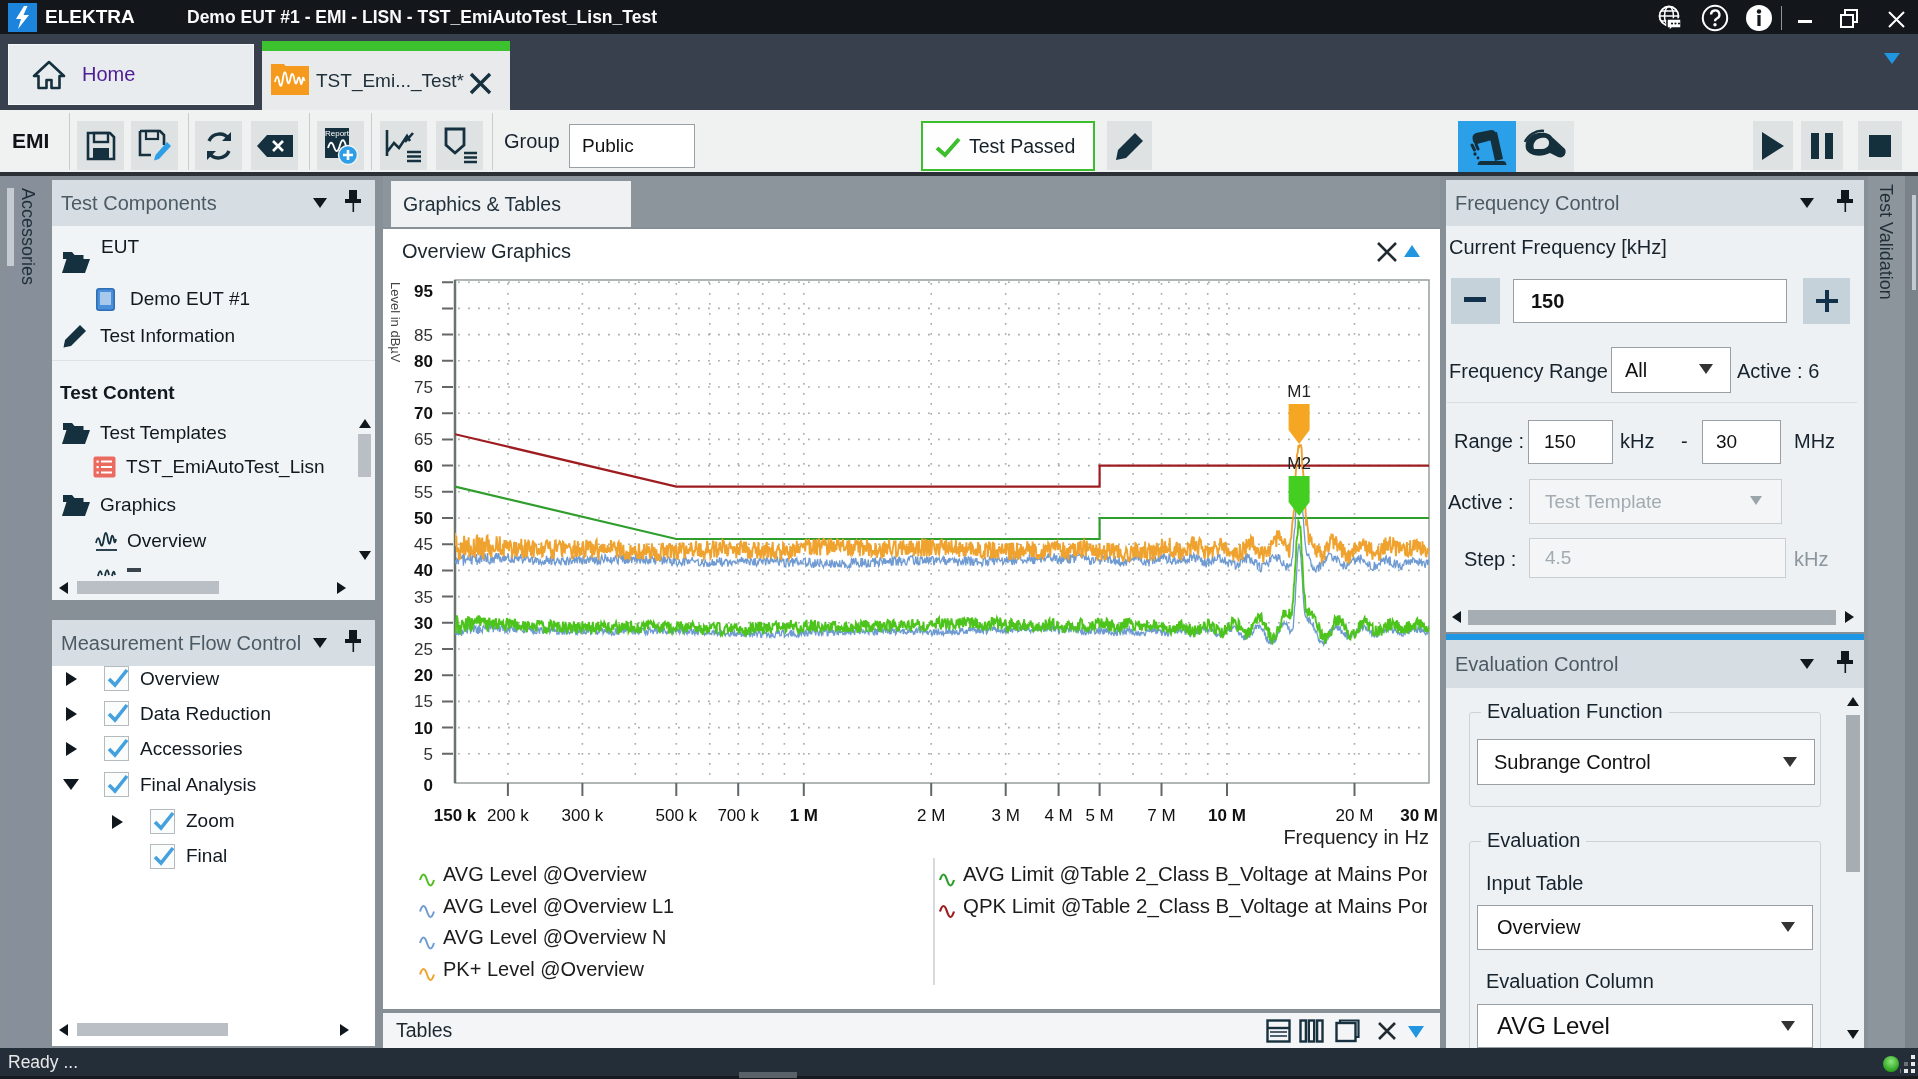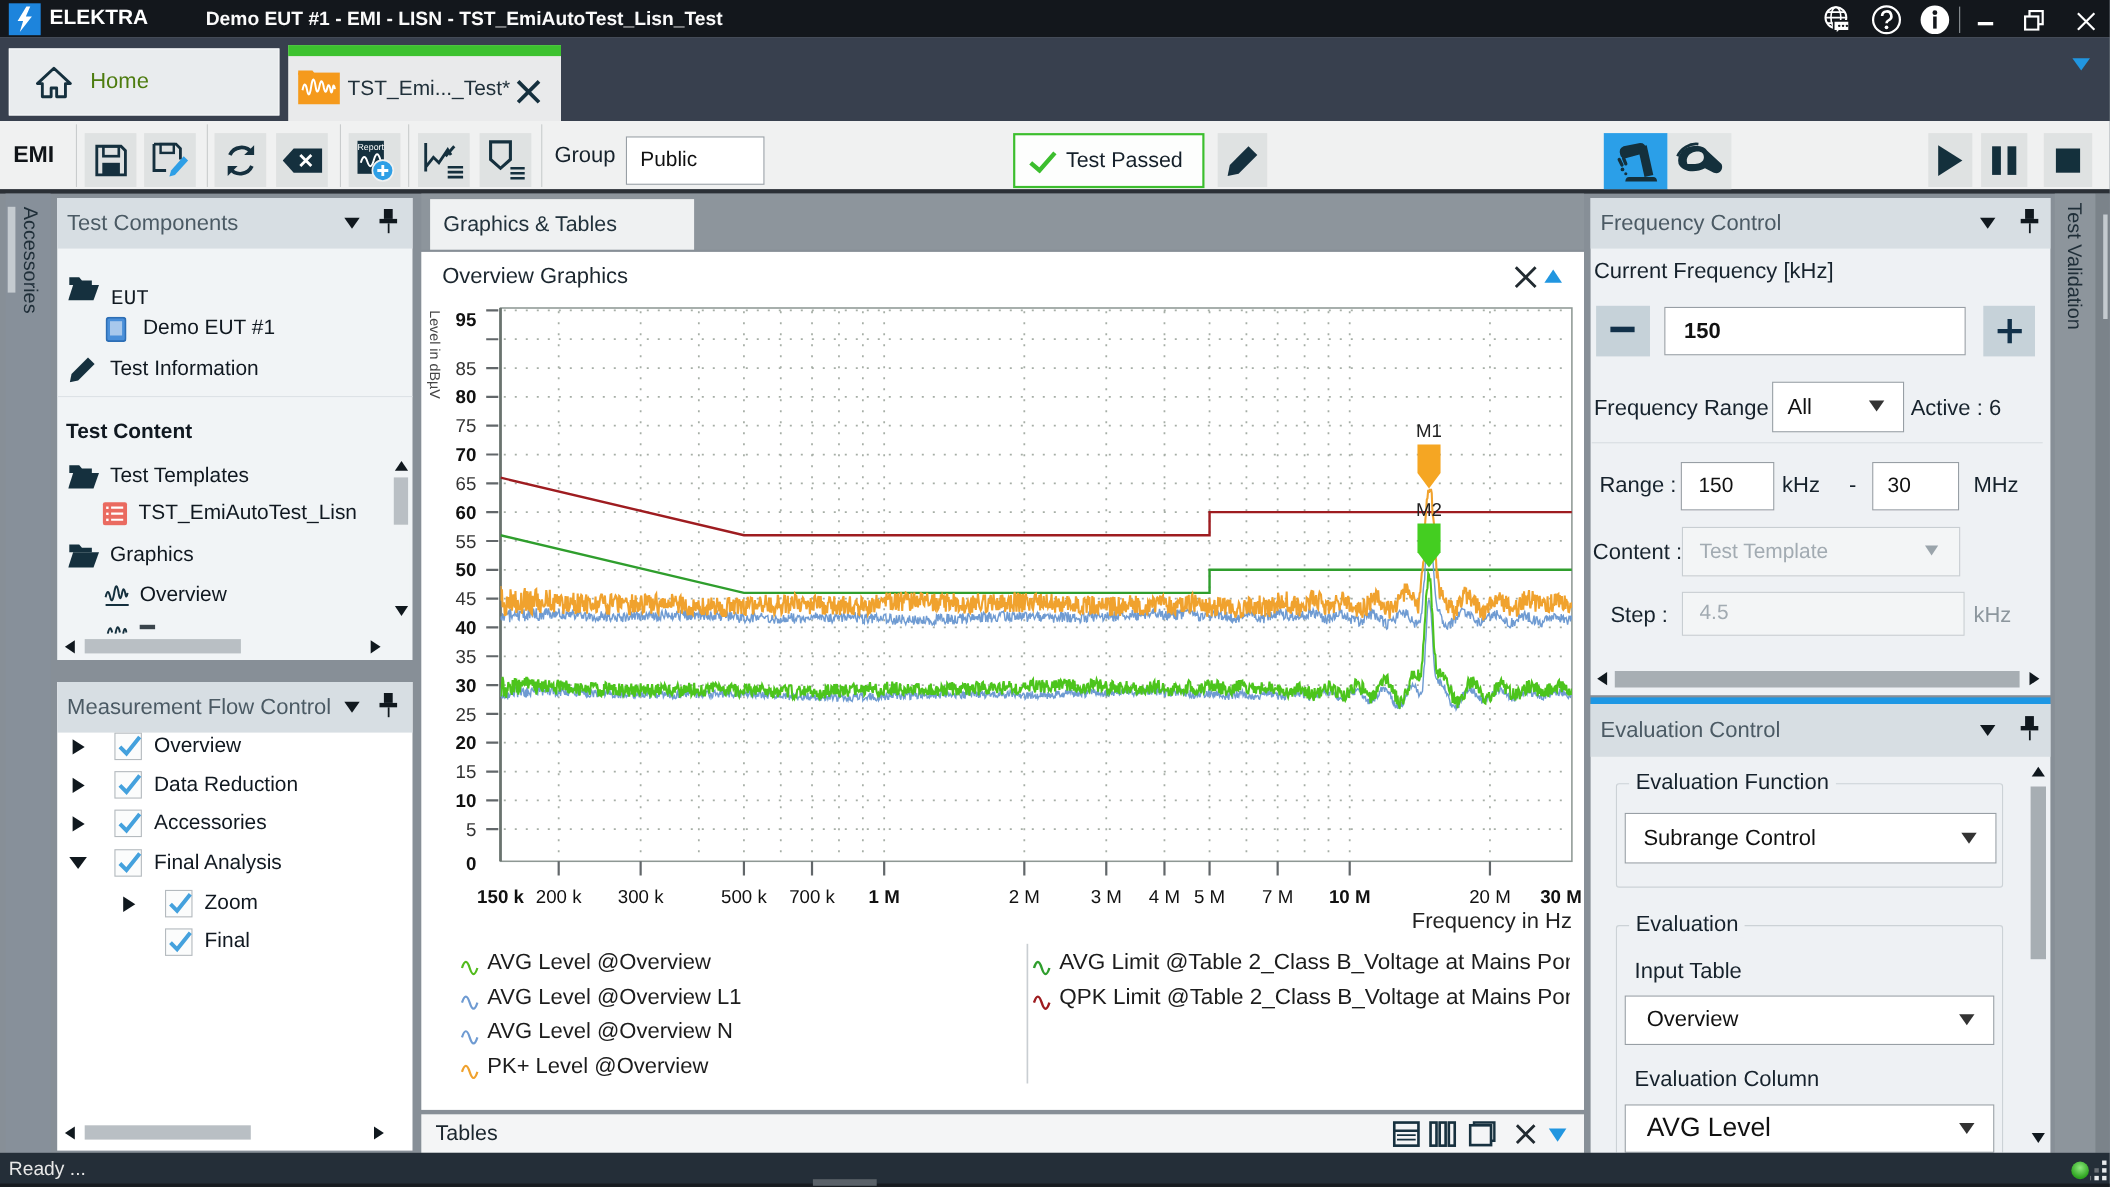--- a/index.html
+++ b/index.html
@@ -55,21 +55,21 @@
   </svg>
 <svg class="a" style="left:1888px;top:11px;" width="17" height="17">
     <path d="M1 1 L16 16 M16 1 L1 16" stroke="#fff" stroke-width="2"></path>
   </svg>
 
 <div class="a" style="left:0;top:34px;width:1918px;height:76px;background:#38404e;"></div>
 <div class="a" style="left:8px;top:44px;width:246px;height:61px;background:#e9ecee;border:1px solid #f5f7f8;box-sizing:border-box;">
 <svg style="position:absolute;left:22px;top:14px;" width="36" height="32" viewBox="0 0 36 32">
 <path d="M18 3 L33 17 h-4.5 v12 h-8 v-8 h-5 v8 h-8 V17 H3z" fill="none" stroke="#15303e" stroke-width="2.6" stroke-linejoin="round"></path>
 </svg>
-<div style="position:absolute;left:73px;top:0;height:59px;line-height:59px;font-size:20px;color:#4d7c0f;">Home</div>
+<div style="position:absolute;left:73px;top:0;height:59px;line-height:59px;font-size:20px;color:#4c1d95;">Home</div>
 </div>
 <div class="a" style="left:262px;top:41px;width:248px;height:69px;background:#e9eaeb;">
 <div style="position:absolute;left:0;top:0;width:248px;height:10px;background:#3dc22f;"></div>
 <svg style="position:absolute;left:9px;top:21px;" width="38" height="33" viewBox="0 0 38 33">
 <path d="M0 2 h13 l3 4 h-16z" fill="#f59a1c"></path>
       <rect x="0" y="4" width="38" height="29" fill="#f59a1c"></rect>
 <path d="M4 20 q2-10 4-1 q2 11 4-3 q2-12 4 1 q1.5 9 3.5-1 q2-9 4 2 q1.5 7 3 0 q1.5-6 3 2 q1 5 2-2 q1-5 2 1" fill="none" stroke="#fff" stroke-width="1.8"></path>
 </svg>
 <div style="position:absolute;left:54px;top:10px;height:59px;line-height:59px;font-size:19px;color:#20303a;">TST_Emi..._Test*</div>
 <svg style="position:absolute;left:207px;top:31px;" width="23" height="23">
@@ -200,21 +200,21 @@
 <svg class="a" style="left:342px;top:188px;" width="24" height="30" viewBox="0 0 24 30">
     <rect x="7" y="2" width="8" height="9" fill="#10181e"></rect>
     <rect x="3" y="11" width="16" height="4" fill="#10181e"></rect>
     <rect x="10.5" y="15" width="1.6" height="9" fill="#10181e"></rect>
   </svg>
 
 <svg class="a" style="left:62px;top:251px;" width="28" height="23" viewBox="0 0 28 23">
     <path d="M1 1 h9 l2.5 3 h9 v4 H1z" fill="#15303e"></path>
     <path d="M0 22 L4.5 8 H28 L23 22z" fill="#15303e"></path>
   </svg>
-<div class="row" style="left:101px;top:260px;font-family:Liberation Mono, monospace;">EUT</div>
+<div class="row" style="left:101px;top:236px;">EUT</div>
 <svg class="a" style="left:96px;top:288px;" width="19" height="23">
     <rect x="0.8" y="0.8" width="17.4" height="21.4" rx="2.5" fill="#4a8fd9" stroke="#2d6eb5" stroke-width="1.6"></rect>
     <rect x="4" y="4" width="11" height="13" fill="#a8c8ec"></rect>
   </svg>
 <div class="row" style="left:130px;top:288px;">Demo EUT #1</div>
 <svg class="a" style="left:63px;top:324px;" width="25" height="24" viewBox="0 0 25 24">
     <path d="M17 1 l6 6 -15 15 -7.5 1.5 L2 16z" fill="#15303e"></path>
   </svg>
 <div class="row" style="left:100px;top:325px;">Test Information</div>
 <div class="a" style="left:52px;top:360px;width:323px;height:1px;background:#dde2e6;"></div>
@@ -440,21 +440,21 @@
 <div class="inp" style="left:1611px;top:347px;width:120px;height:46px;line-height:44px;padding-left:13px;font-size:20px;">All</div>
 <div class="tri-d" style="left:1699px;top:364px;border-left-width:7px;border-right-width:7px;border-top-width:10px;border-top-color:#333;"></div>
 <div class="lbl" style="left:1737px;top:360px;font-size:20px;">Active : 6</div>
 <div class="a" style="left:1447px;top:402px;width:410px;height:1px;background:#d7dde1;"></div>
 <div class="lbl" style="left:1454px;top:430px;white-space:nowrap;font-size:20px;">Range :</div>
 <div class="inp" style="left:1528px;top:420px;width:85px;height:44px;line-height:42px;padding-left:15px;">150</div>
 <div class="lbl" style="left:1620px;top:430px;font-size:20px;">kHz</div>
 <div class="lbl" style="left:1681px;top:430px;font-size:20px;">-</div>
 <div class="inp" style="left:1702px;top:420px;width:79px;height:44px;line-height:42px;padding-left:13px;">30</div>
 <div class="lbl" style="left:1794px;top:430px;font-size:20px;">MHz</div>
-<div class="lbl" style="left:1448px;top:491px;white-space:nowrap;font-size:20px;">Content :</div>
+<div class="lbl" style="left:1448px;top:491px;white-space:nowrap;font-size:20px;">Active :</div>
 <div class="inpd" style="left:1529px;top:479px;width:253px;height:45px;line-height:43px;padding-left:15px;">Test Template</div>
 <div class="tri-d" style="left:1750px;top:496px;border-left-width:6.5px;border-right-width:6.5px;border-top-width:9px;border-top-color:#9aa4ab;"></div>
 <div class="lbl" style="left:1464px;top:548px;white-space:nowrap;font-size:20px;">Step :</div>
 <div class="inpd" style="left:1529px;top:538px;width:257px;height:40px;line-height:38px;padding-left:15px;">4.5</div>
 <div class="lbl" style="left:1794px;top:548px;color:#8c969d;font-size:20px;">kHz</div>
 <div class="tri-r" style="left:1452px;top:611px;transform:rotate(180deg);border-top-width:6px;border-bottom-width:6px;border-left-width:9px;"></div>
 <div class="a" style="left:1468px;top:610px;width:368px;height:15px;background:#a7aeb3;"></div>
 <div class="tri-r" style="left:1845px;top:611px;border-top-width:6px;border-bottom-width:6px;border-left-width:9px;"></div>
 
 <div class="a" style="left:1446px;top:634px;width:418px;height:6px;background:#1d97e4;"></div>

